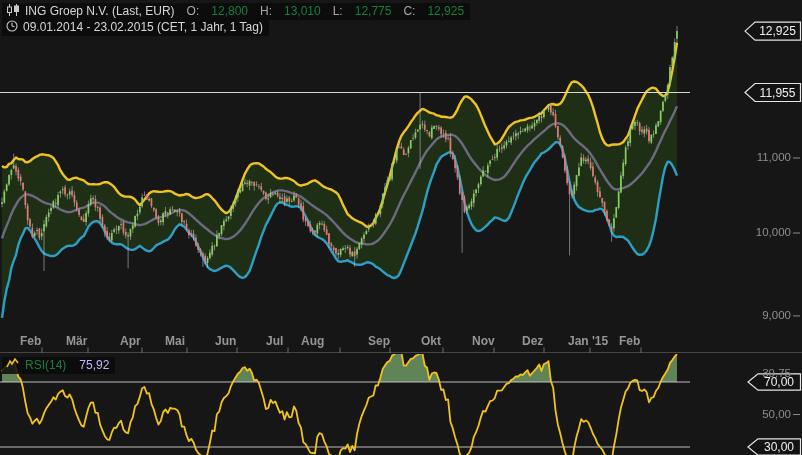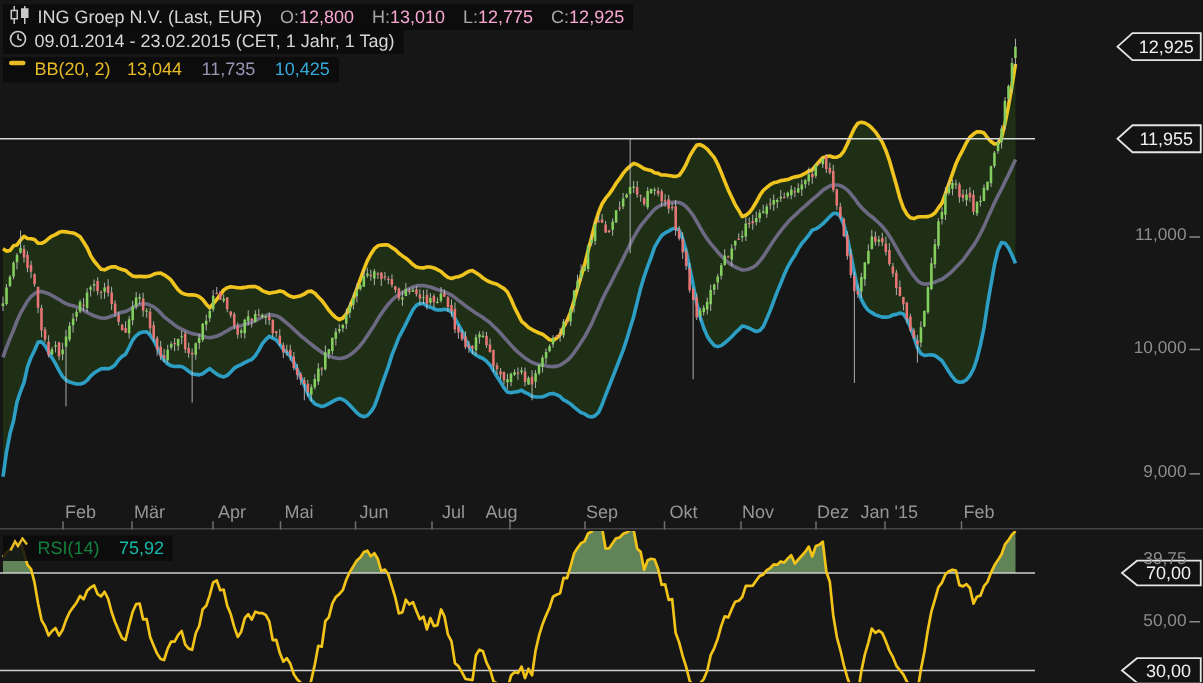--- a/index.html
+++ b/index.html
@@ -3,30 +3,30 @@
 <meta charset="utf-8">
 <style>
   html,body{margin:0;padding:0;background:#161616;}
   .stage{position:relative;width:802px;height:455px;background:#161616;overflow:hidden;
          font-family:"Liberation Sans",sans-serif;-webkit-font-smoothing:antialiased;}
   #chart-svg{position:absolute;left:0;top:0;}
   .chip{position:absolute;left:2px;display:inline-flex;align-items:flex-start;gap:5px;
         background:rgba(10,10,10,0.85);padding:1px 6px 2px 4px;font-size:12px;white-space:nowrap;z-index:5;}
   .chip .ttl{color:#d6d6d6;}
   .chip .lab{color:#a8a8a8;margin-left:7px;}
-  .chip .val{color:#f9a8d4;margin-left:0;}
+  .chip .val{color:#15803d;margin-left:12px;}
   .chip .bb-l{color:#e8bc25;}
   .chip .bb-u{color:#e8bc25;margin-left:6px;}
   .chip .bb-m{color:#9b94b5;margin-left:8px;}
   .chip .bb-lo{color:#35a9d8;margin-left:8px;}
   .chip .rsi-l{color:#15803d;}
-  .chip .rsi-v{color:#14b8a6;margin-left:8px;}
+  .chip .rsi-v{color:#c4b5fd;margin-left:8px;}
   .ic{flex:0 0 auto;}
-  .axis-month{position:absolute;top:334px;width:44px;margin-left:-22px;text-align:right;
-              color:#969696;font-size:12px;z-index:3;}
+  .axis-month{position:absolute;top:334px;width:44px;margin-left:-22px;text-align:left;
+              color:#969696;font-size:12px;z-index:3;font-weight:bold;}
   .axis-price{position:absolute;right:11px;color:#8d8d8d;font-size:11.5px;z-index:3;}
 </style>
 </head>
 <body>
 
 <div class="stage" id="stage">
 
   <svg id="chart-svg" width="802" height="455">
       <defs>
         <clipPath id="cpMain">
@@ -110,29 +110,20 @@
 
   <div class="chip" style="top:19px">
     <svg class="ic" width="12" height="12" viewBox="0 0 12 12">
       <circle cx="6" cy="6" r="5" fill="none" stroke="#c9c9c9" stroke-width="1.1"></circle>
       <line x1="6" y1="6" x2="6" y2="2.8" stroke="#c9c9c9" stroke-width="1.1"></line>
       <line x1="6" y1="6" x2="8.4" y2="6.8" stroke="#c9c9c9" stroke-width="1.1"></line>
     </svg>
     <span class="ttl">09.01.2014 - 23.02.2015 (CET, 1 Jahr, 1 Tag)</span>
   </div>
 
-  <div class="chip" style="top:38px">
-    <svg class="ic" width="12" height="6" viewBox="0 0 12 6">
-      <rect x="0" y="1.5" width="11" height="3" rx="1.5" fill="#e8bc25"></rect>
-    </svg>
-    <span class="bb-l">BB(20, 2)</span>
-    <span class="bb-u">13,044</span>
-    <span class="bb-m">11,735</span>
-    <span class="bb-lo">10,425</span>
-  </div>
 
   <div class="chip" style="top:357px">
     <svg class="ic" width="14" height="11" viewBox="0 0 14 11">
       <polyline points="1,9 4,3 6,6 9,1 12,5" fill="none" stroke="#e9bd27" stroke-width="1.6"></polyline>
     </svg>
     <span class="rsi-l">RSI(14)</span>
     <span class="rsi-v">75,92</span>
   </div>
 
 <div class="axis-month" style="left: 42px;">Feb</div>

